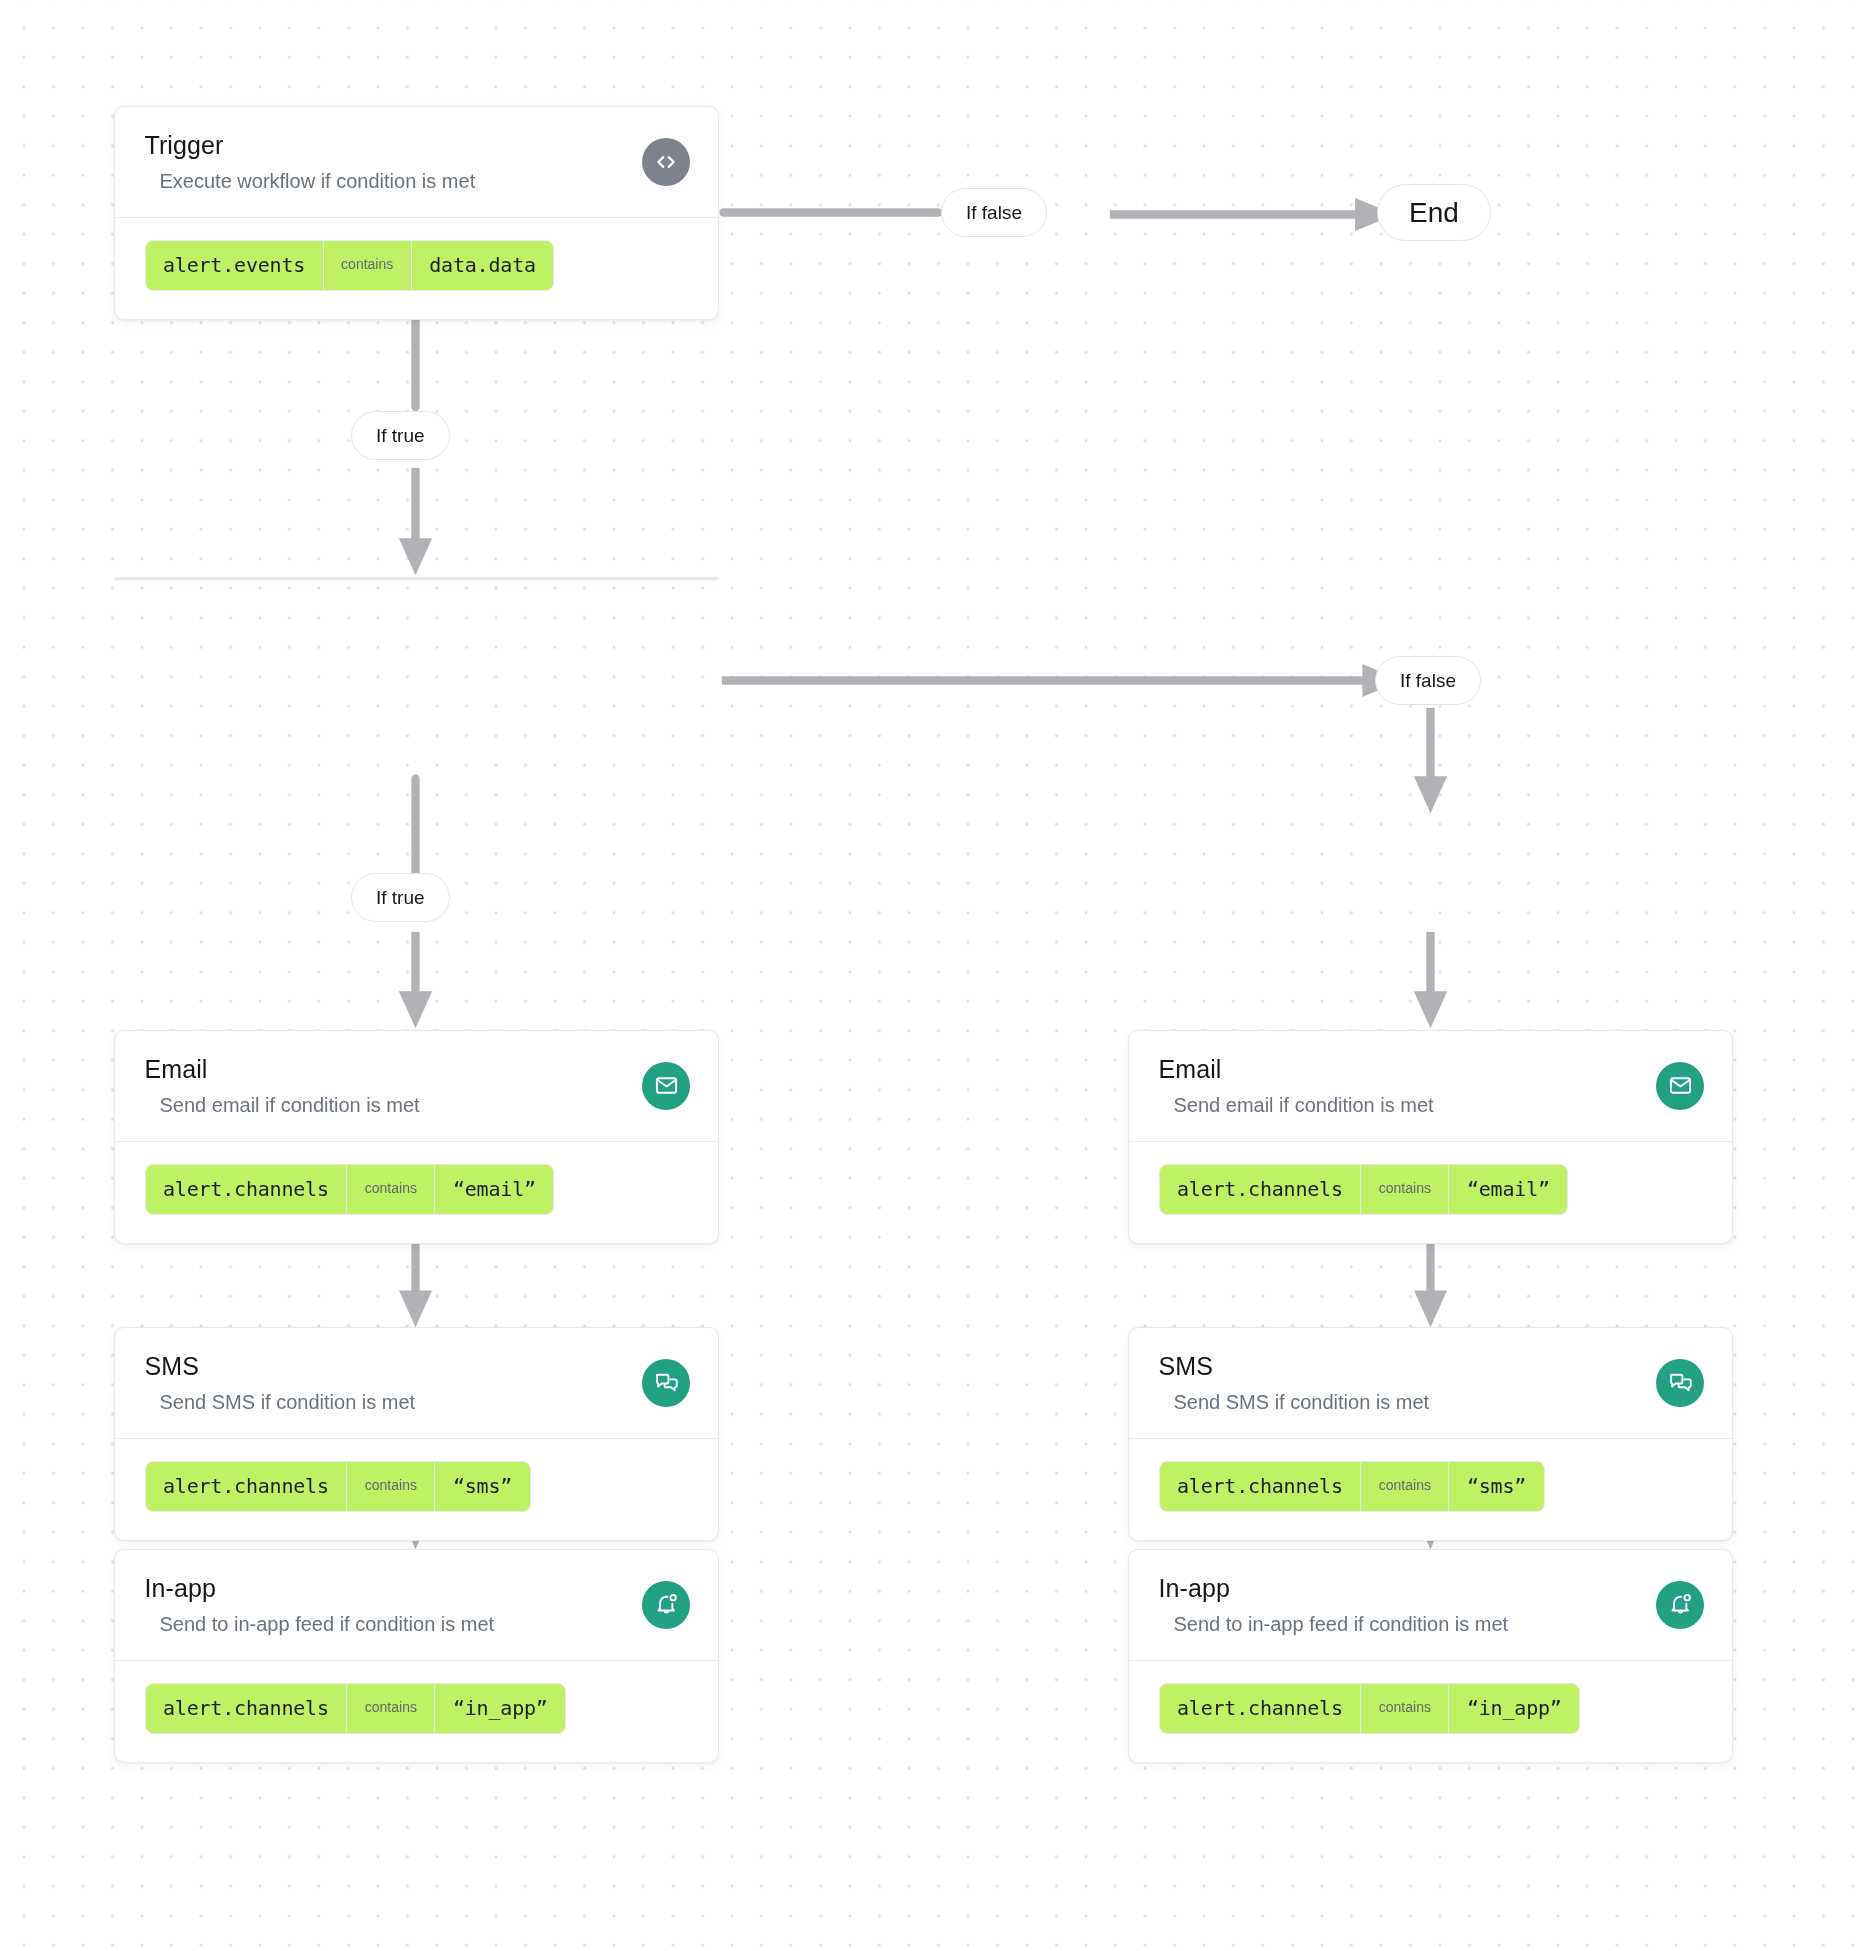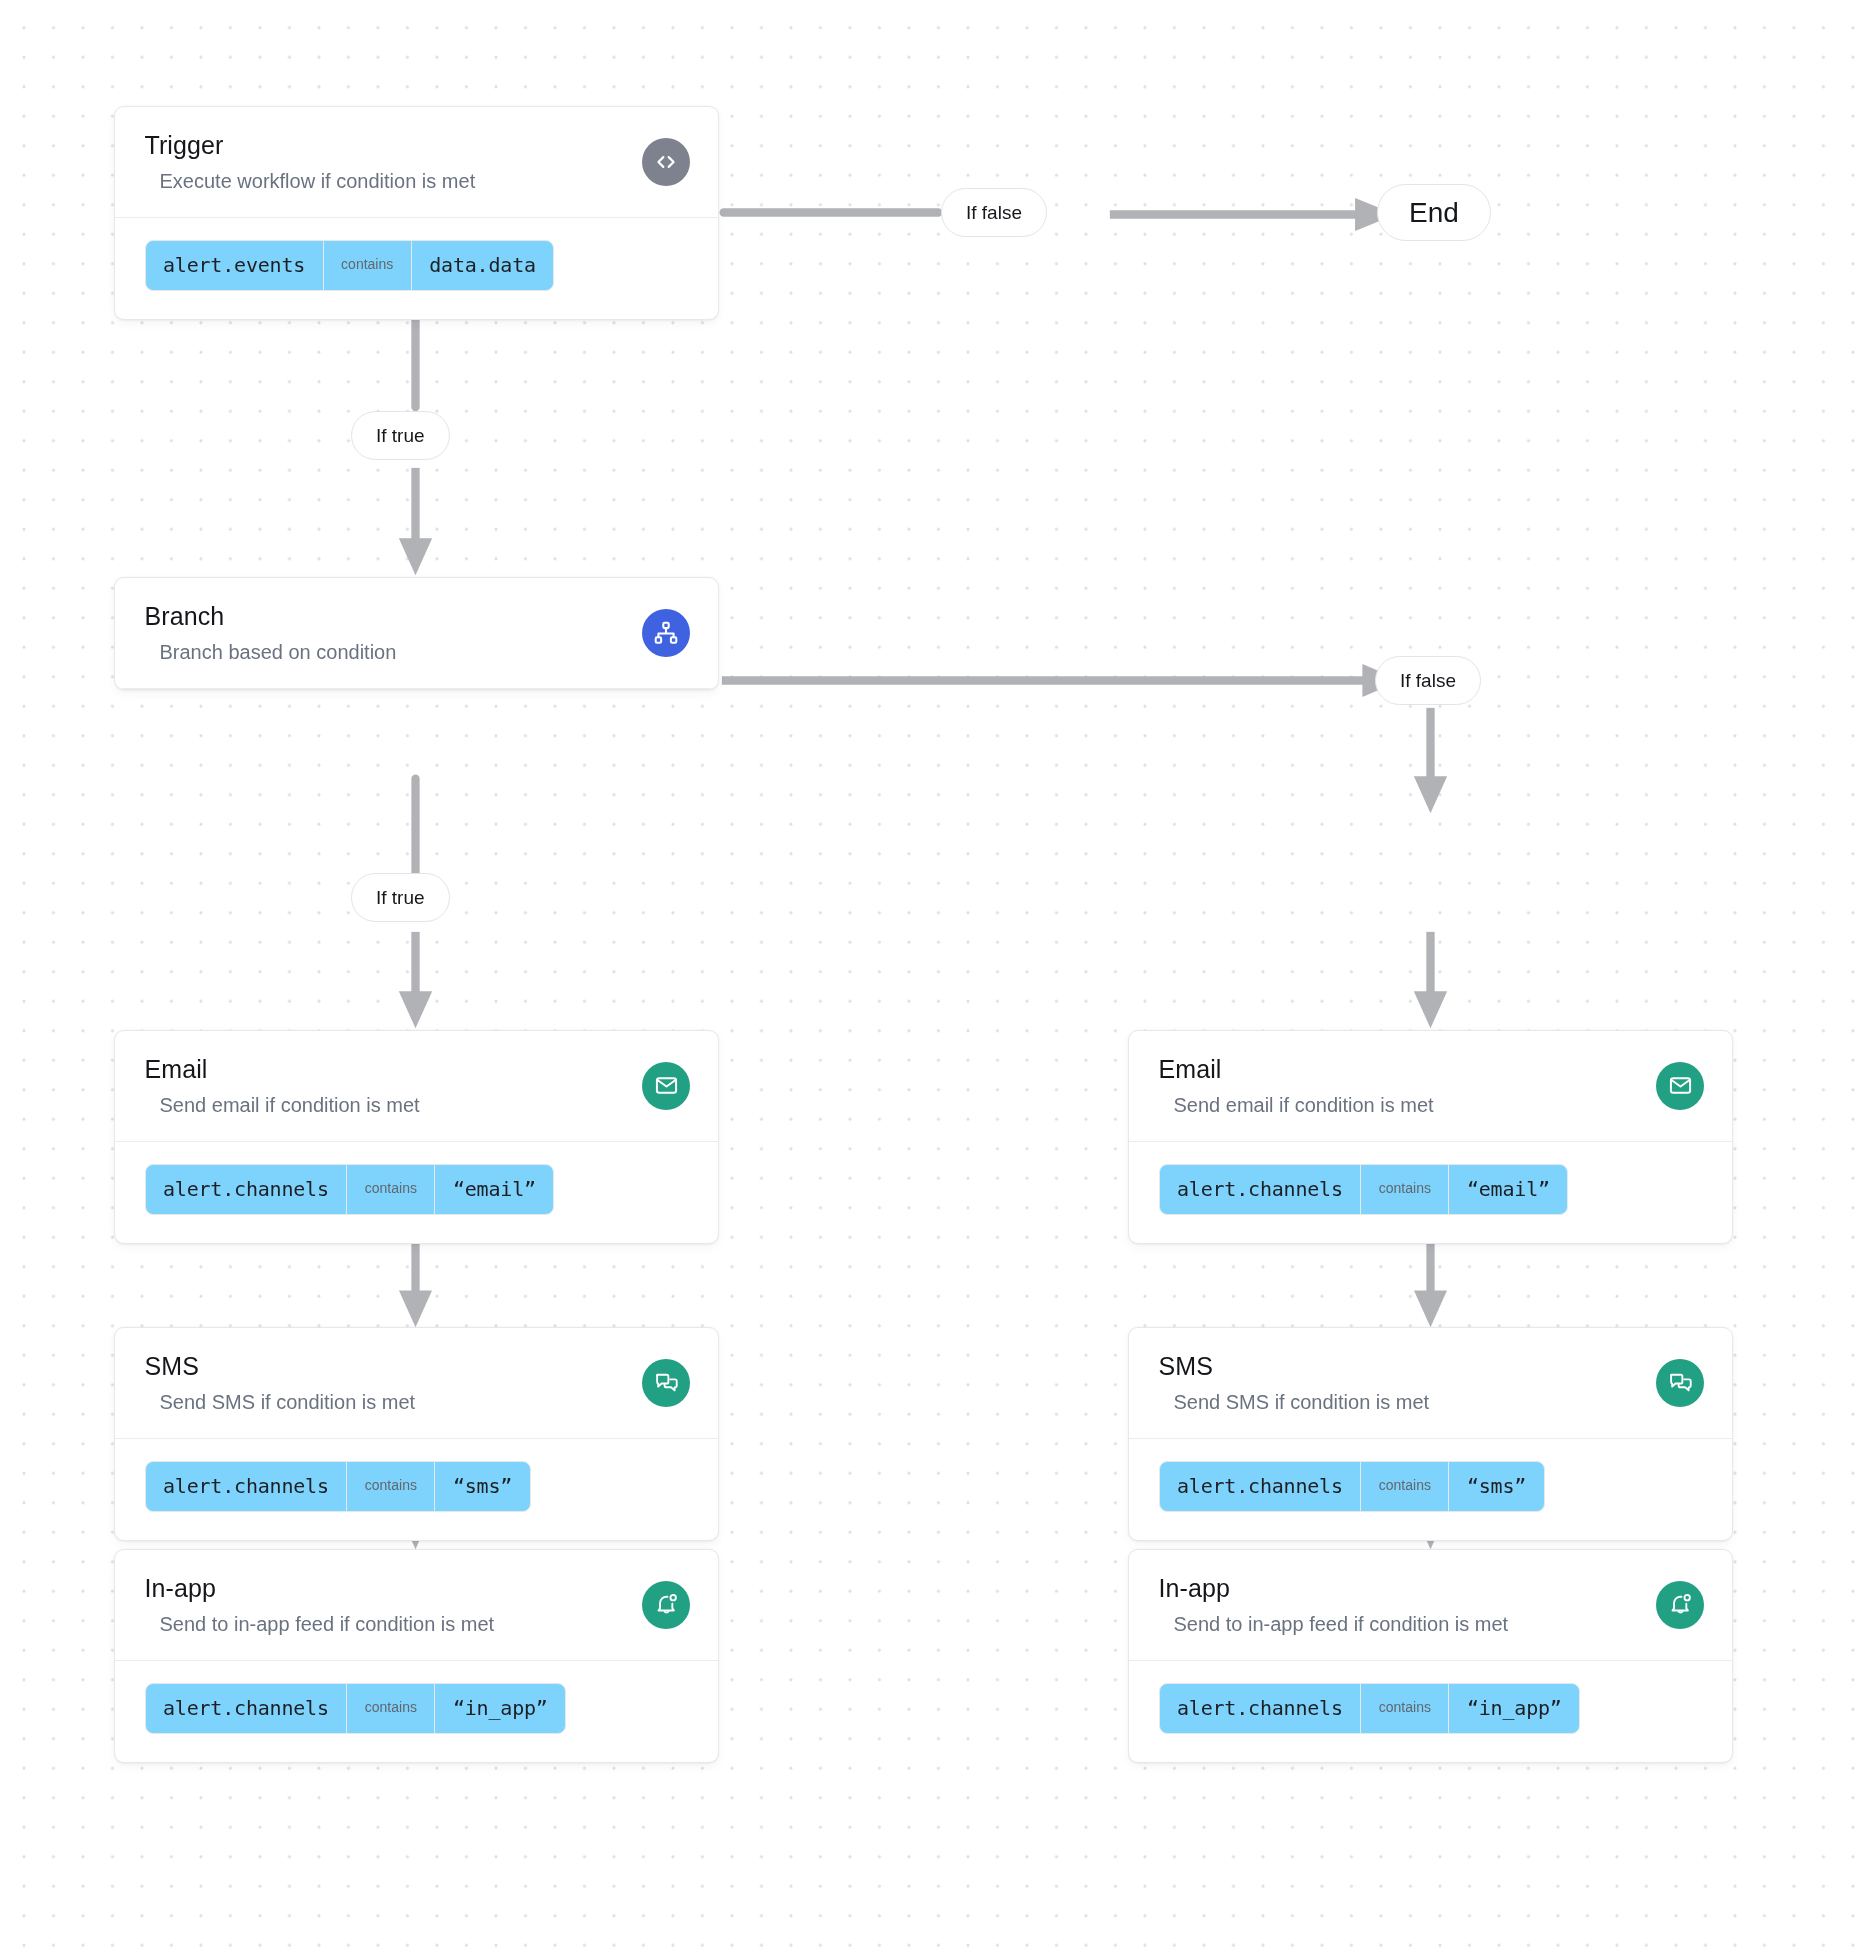--- a/index.html
+++ b/index.html
@@ -70,21 +70,21 @@
   .badge-gray  { background: #7e828e; }
   .badge-blue  { background: #3f62e0; }
   .badge-green { background: #22a083; }
 
   
   .cond {
     display: inline-flex;
     align-items: stretch;
     border: 0.9px solid #e7e8ea;
     border-radius: 8.3px;
-    background: #7dd3fc;
+    background: #bef264;
     overflow: hidden;
   }
   .cond-seg {
     padding: 12px 17.5px;
     font-size: 14px;
     line-height: 1.25;
     display: flex; align-items: center;
     white-space: nowrap;
   }
   .cond-seg + .cond-seg { border-left: 0.9px solid #e7e8ea; }
@@ -229,35 +229,20 @@
     </div>
   </div>
 
   <div class="pill pill-sm" style="left:941px; top:188px;">If false</div>
 
   <div class="pill pill-lg" style="left:1377px; top:184px;">End</div>
 
   <div class="pill pill-sm" style="left:351px; top:411px;">If true</div>
 
   <div class="card" style="left:114px; top:577px; width:605px;">
-    <div class="card-head">
-      <div class="card-head-text">
-        <div class="card-title">Branch</div>
-        <div class="card-subtitle">Branch based on condition</div>
-      </div>
-      <div class="icon-badge badge-blue">
-        <svg width="26" height="26" viewBox="0 0 24 24" fill="none" stroke="#ffffff" stroke-width="1.9" stroke-linecap="round" stroke-linejoin="round">
-          <rect x="9.5" y="2.5" width="5" height="5" rx="1.2"></rect>
-          <rect x="2.5" y="16" width="5" height="5" rx="1.2"></rect>
-          <rect x="16.5" y="16" width="5" height="5" rx="1.2"></rect>
-          <path d="M12 7.5 V11.5"></path>
-          <path d="M5 16 V12.5 H19 V16"></path>
-        </svg>
-      </div>
-    </div>
     <div class="card-divider"></div>
   </div>
 
   <div class="pill pill-sm" style="left:1375px; top:656px;">If false</div>
 
   <div class="pill pill-sm" style="left:351px; top:873px;">If true</div>
 
 
   <div class="card" style="left:114px; top:1030px; width:605px;">
     <div class="card-head">

